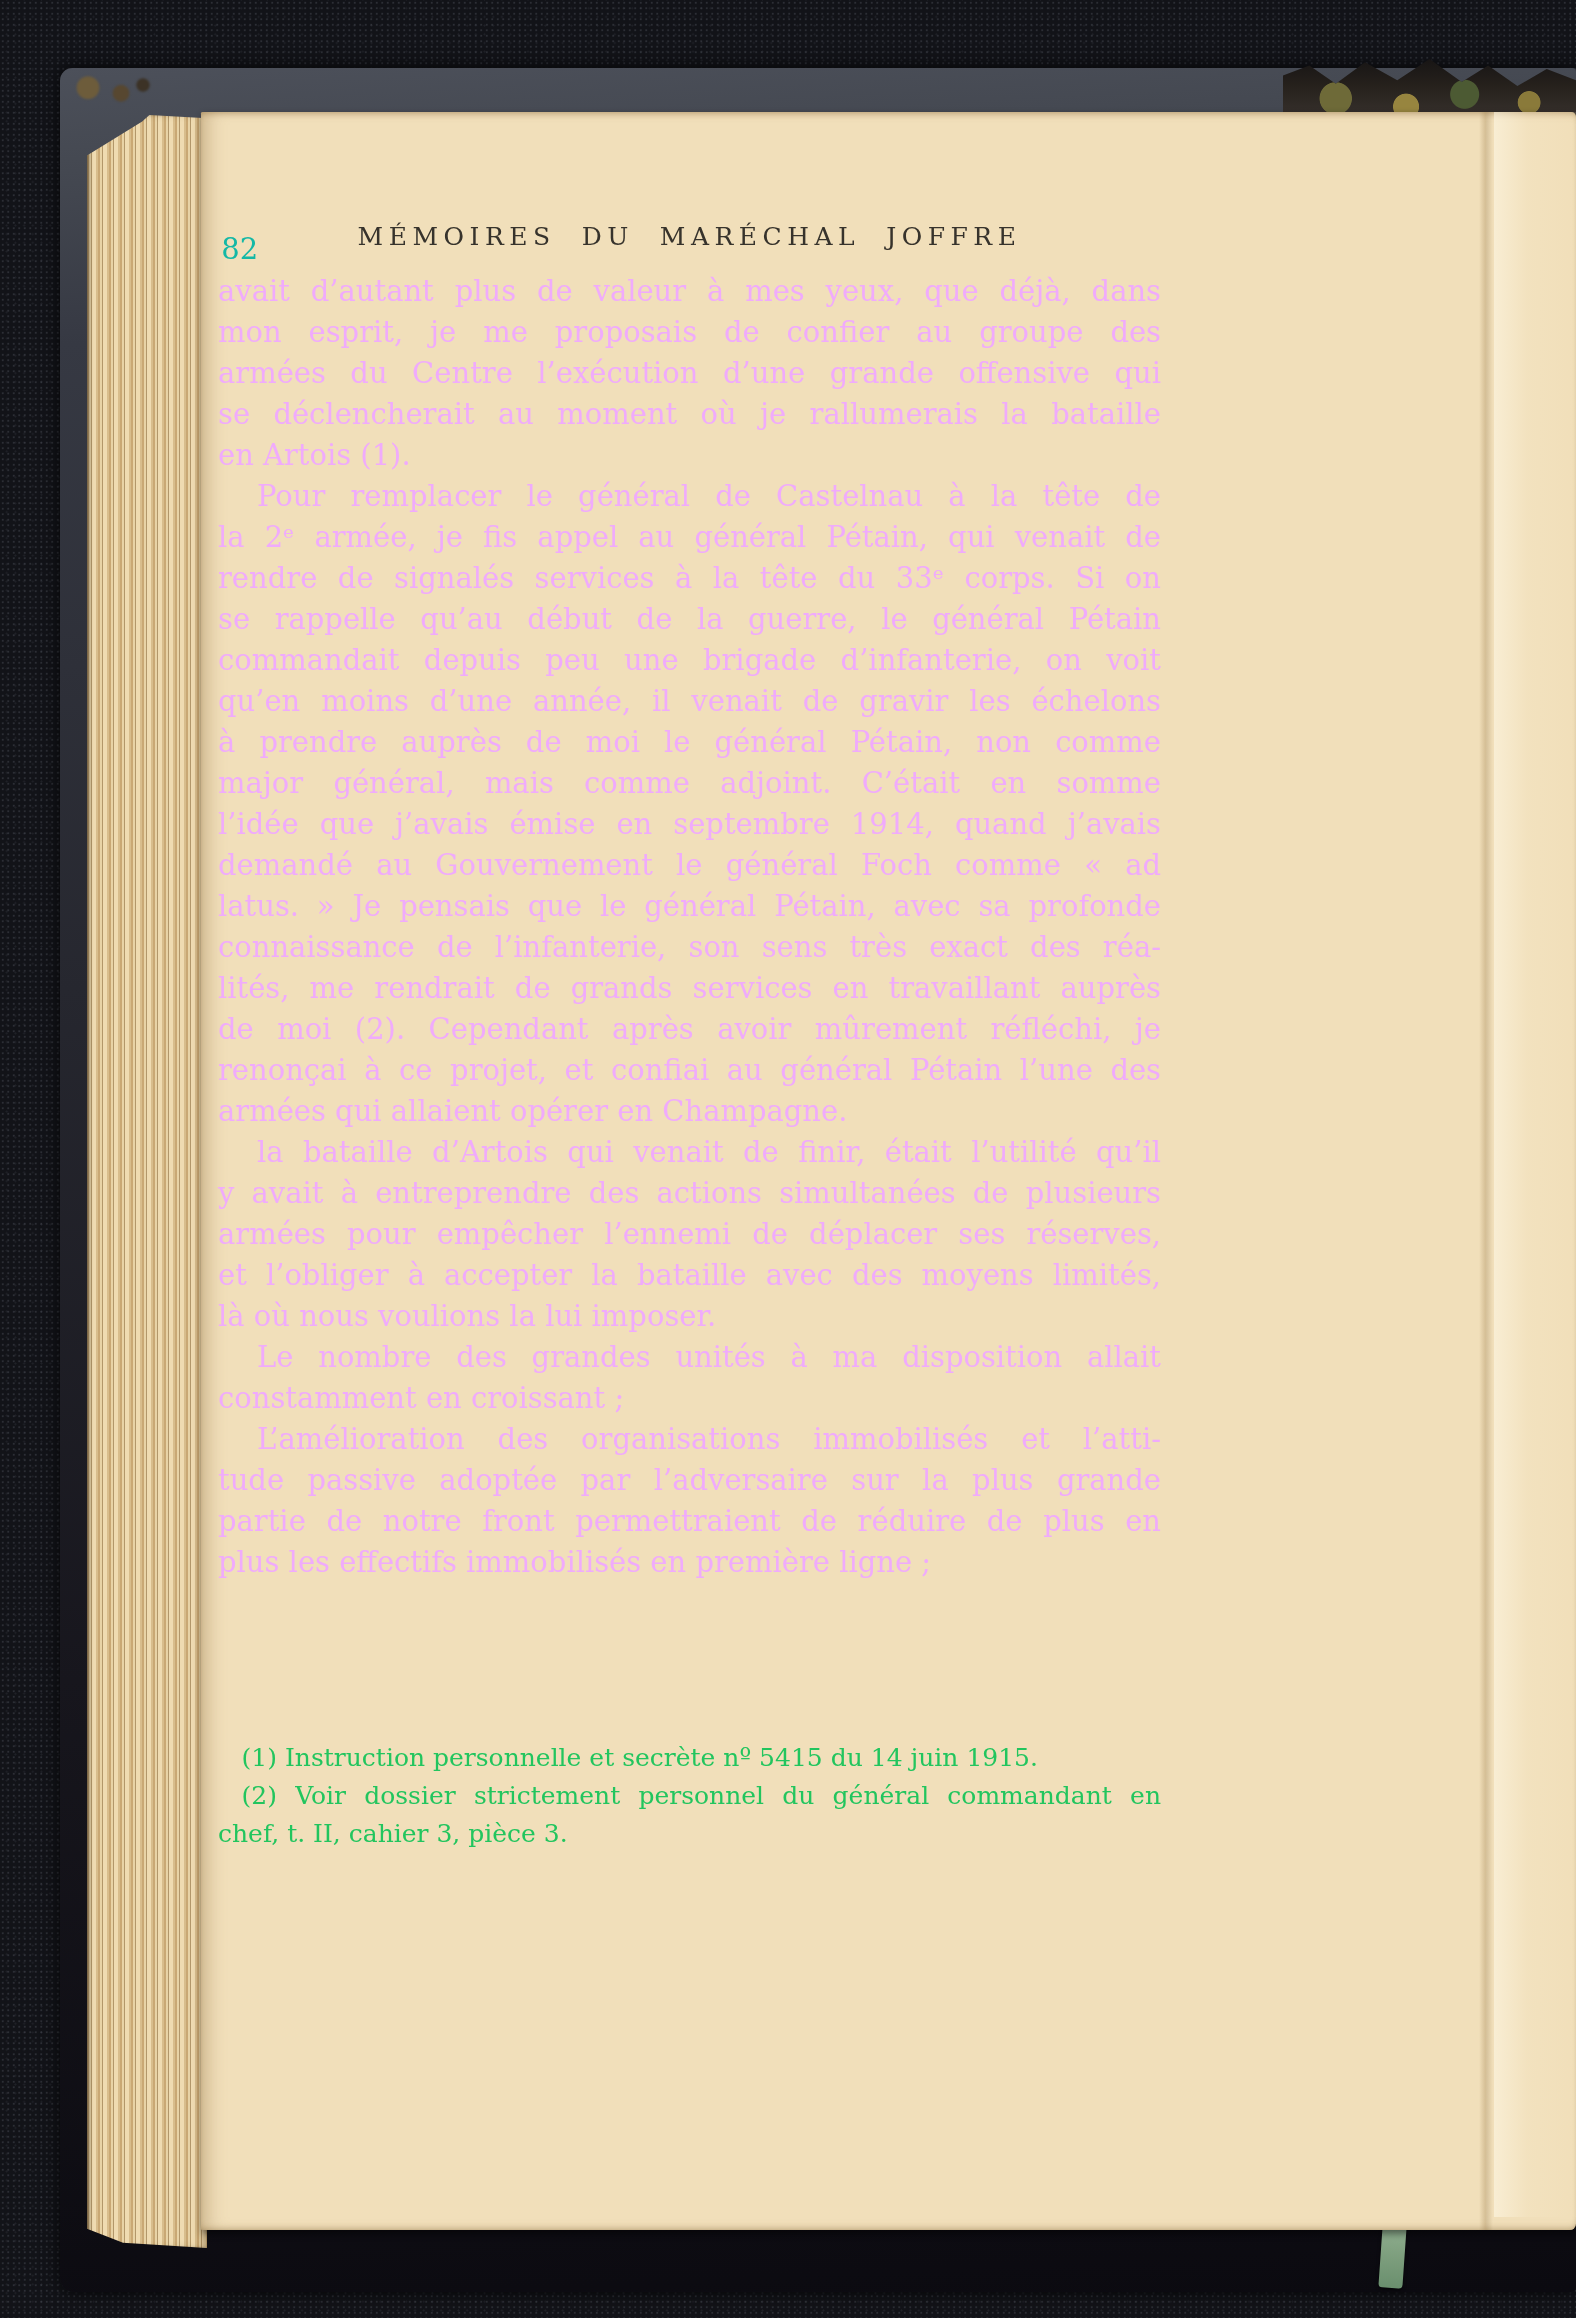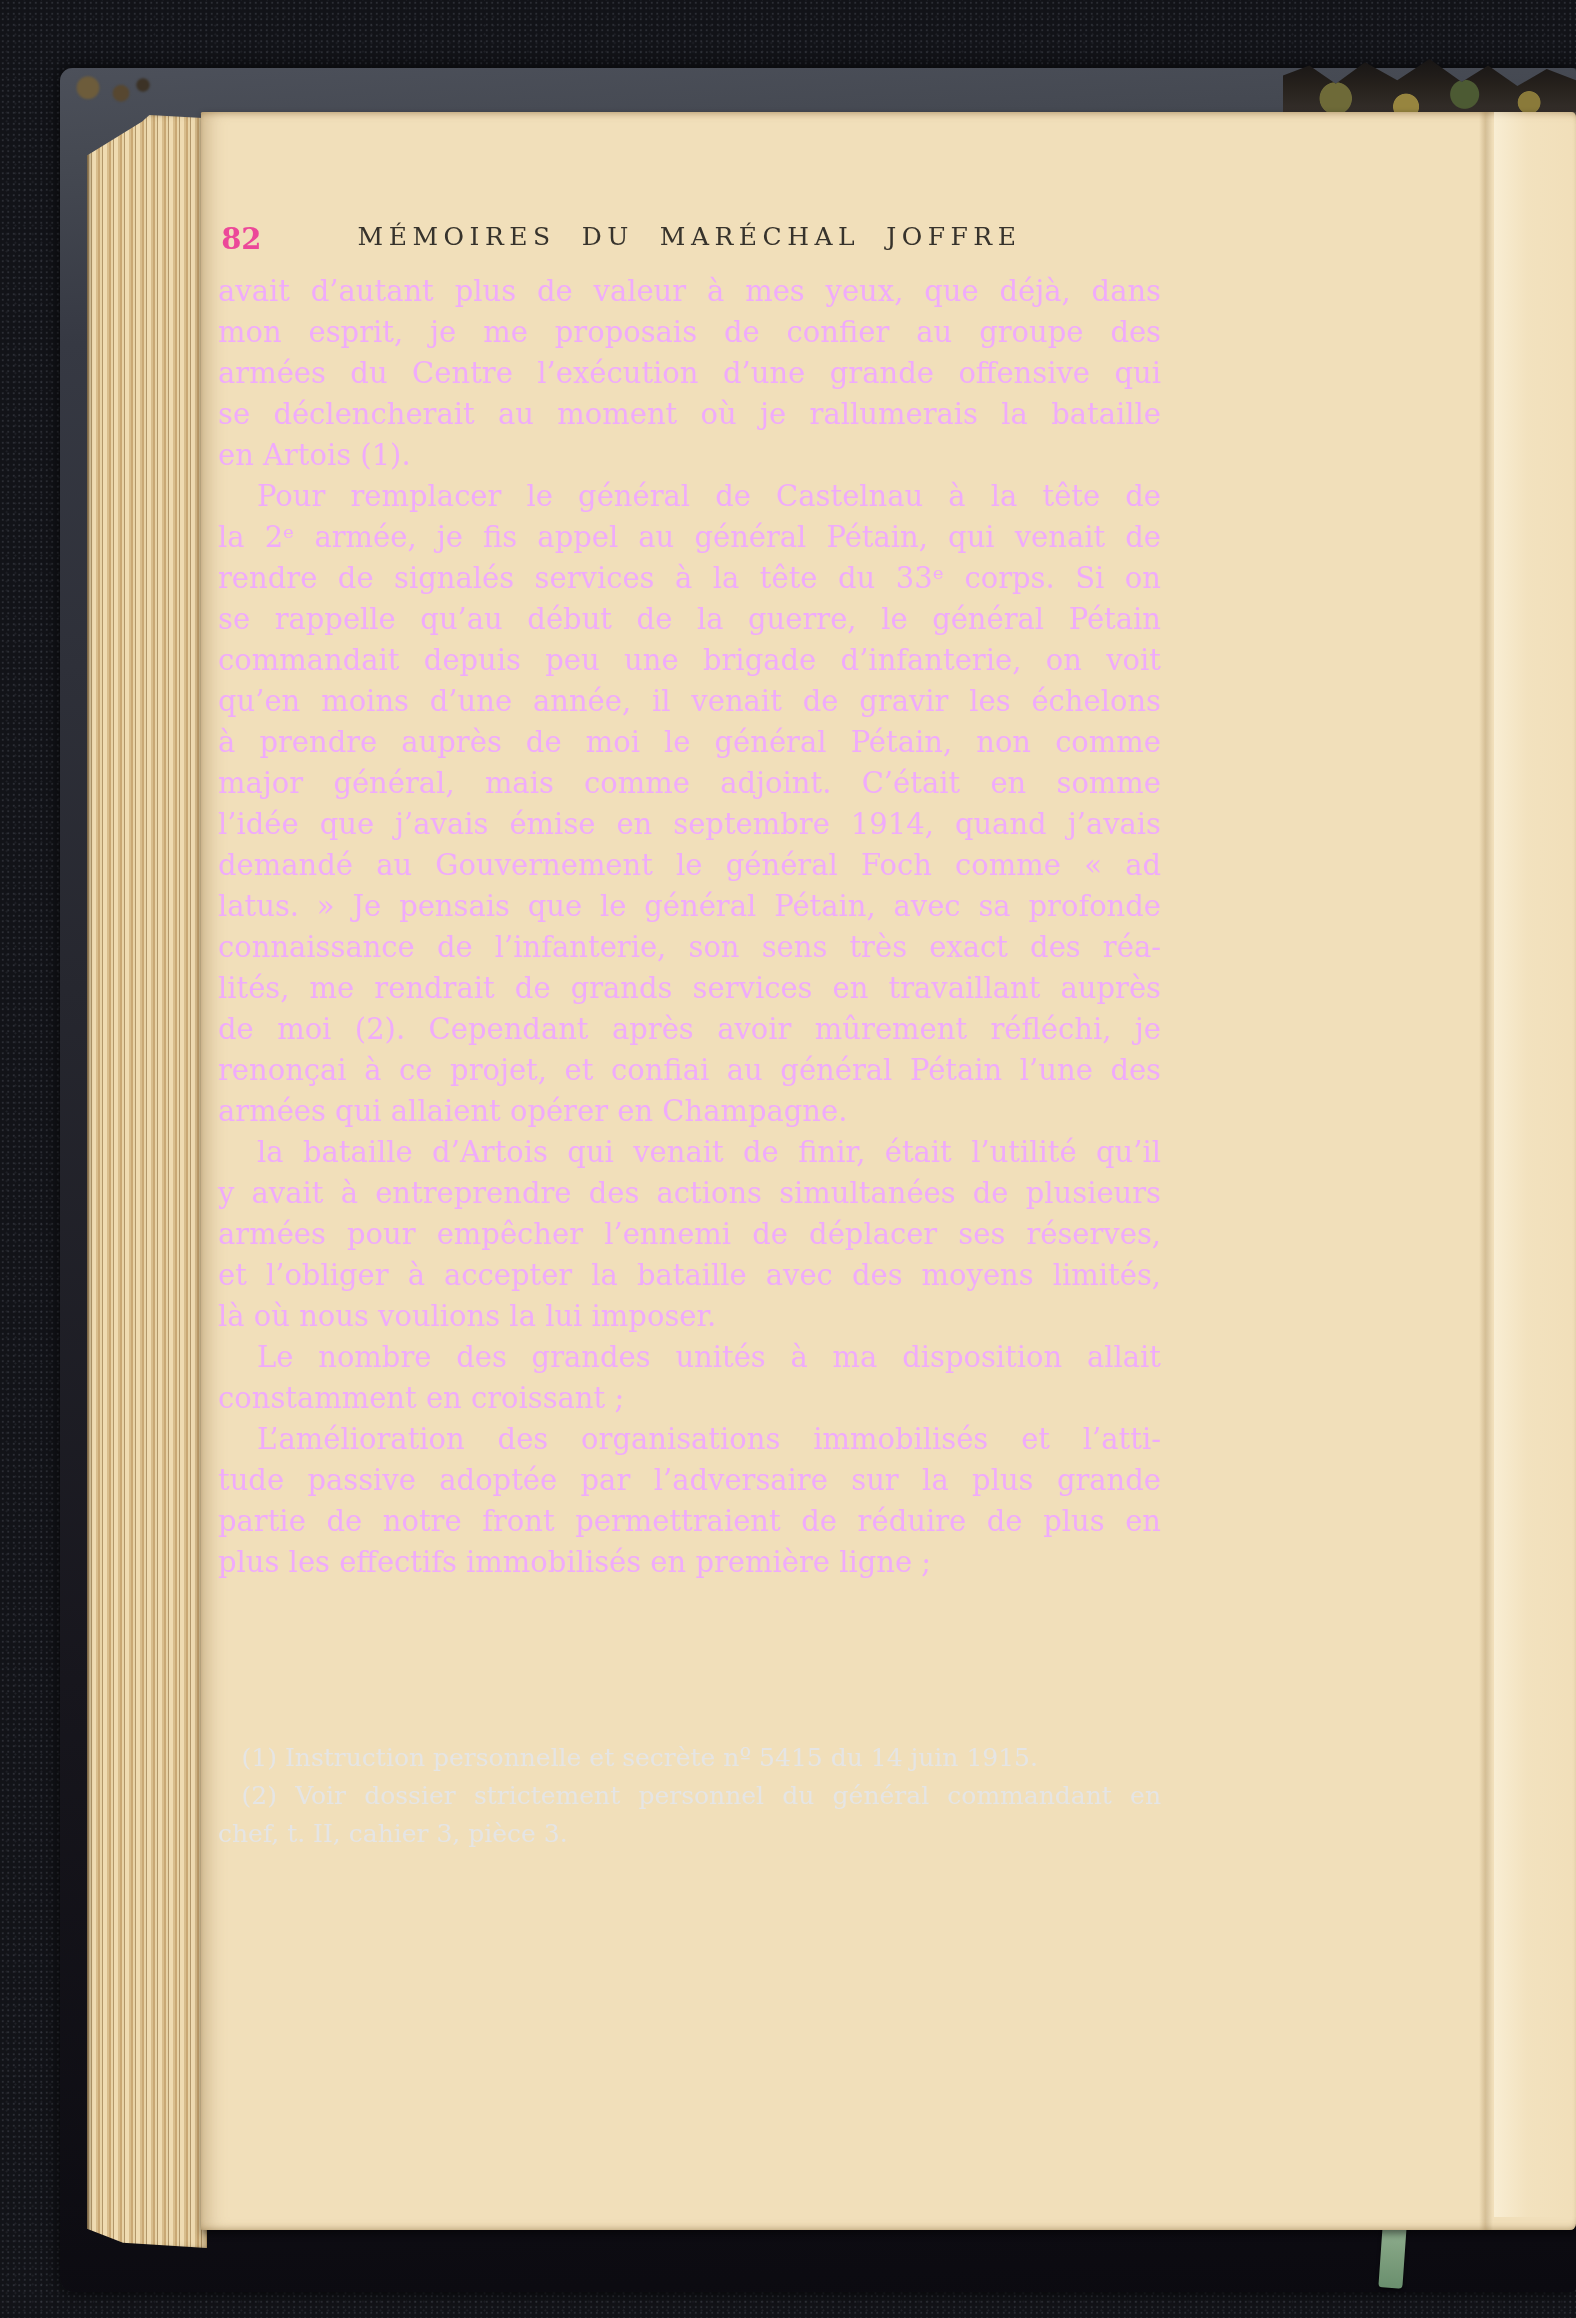--- a/index.html
+++ b/index.html
@@ -110,22 +110,22 @@
     box-shadow: 0 1.6px 3.2px rgba(0,0,0,0.6);
   }
 
   
   .page-header {
     position: absolute;
     left: 218px; top: 214px;   
     width: 943px; height: 44px;
   }
   .page-number {
-    position: absolute; left: 3.2px; top: 8px;
-    font-size: 29px; color: #ec4899; font-weight: bold;
+    position: absolute; left: 3.2px; top: 18px;
+    font-size: 29px; color: #14b8a6;
   }
   .running-title {
     text-align: center;
     font-size: 25px; letter-spacing: 5.5px; word-spacing: 12.6px;
     padding-top: 7.9px; color: #37332c;
   }
 
   .body-text {
     position: absolute;
     left: 218px; top: 271px;   
@@ -135,21 +135,21 @@
   }
   .body-text .line { text-align: justify; text-align-last: justify; }
   .body-text .line.last { text-align-last: left; }
   .body-text .para.indented .line:first-child { text-indent: 39px; }
 
   .footnotes {
     position: absolute;
     left: 218px; top: 1739px;  
     width: 943px;
     font-size: 25px; line-height: 38px;
-    color: #e5e5e5;
+    color: #22c55e;
   }
   .footnotes .line { text-align: justify; text-align-last: justify; }
   .footnotes .line.last { text-align-last: left; }
   .footnotes .para.indented .line:first-child { text-indent: 23.6px; }
 </style>
 </head>
 <body>
 
 <div class="cover"></div>
 <div class="cover-corner-tear"></div>

